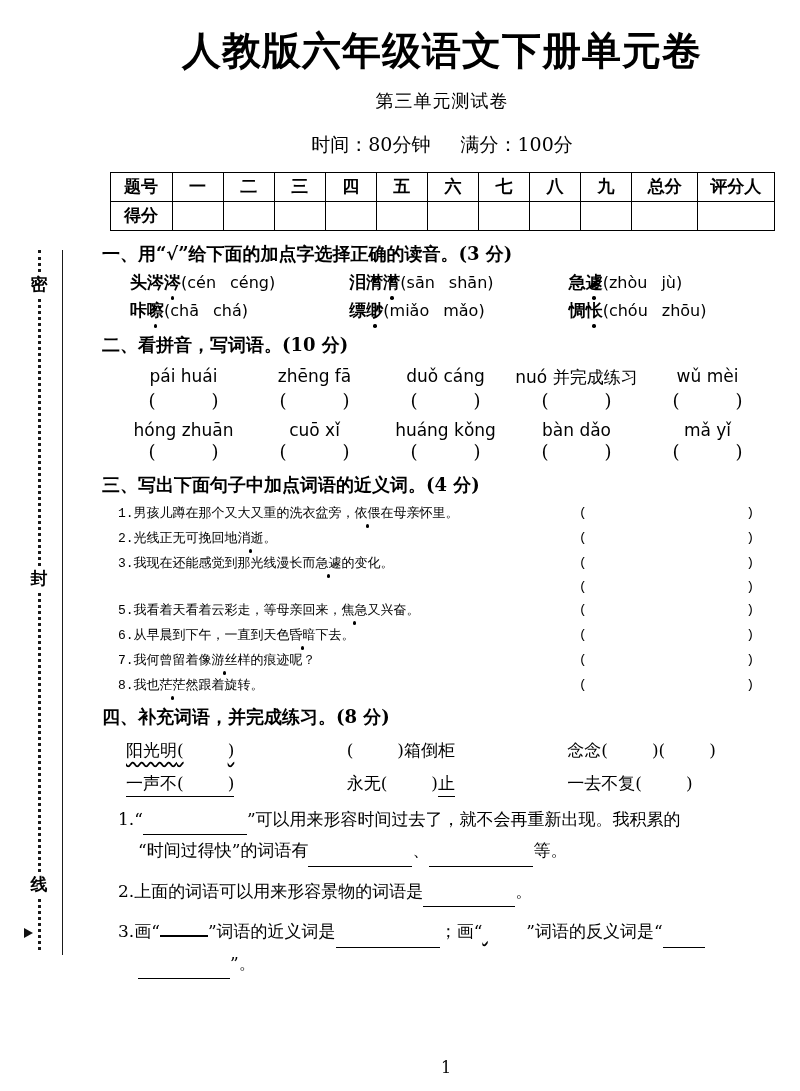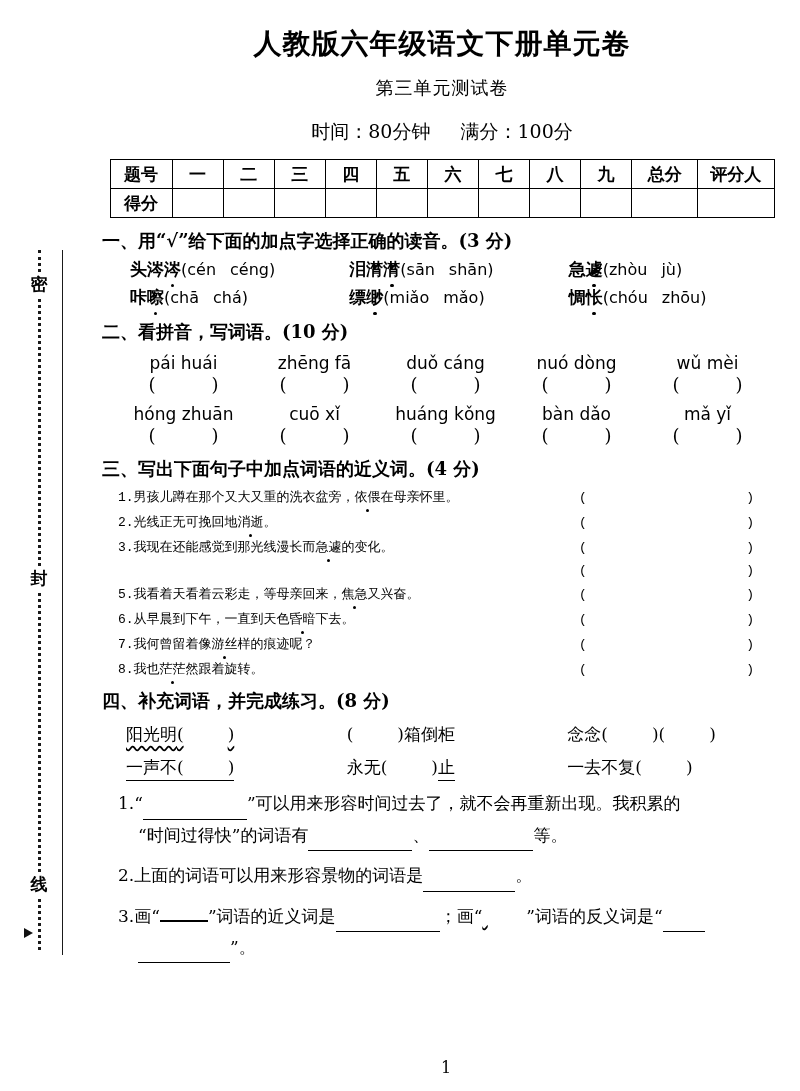--- a/index.html
+++ b/index.html
@@ -41,21 +41,21 @@
 
   
   #page {
     position: absolute; left: 92px; top: 0; width: 708px; height: 1091px;
     padding: 0 12px 0 4px;
   }
 
   #main-title {
     font-family: "DejaVu Serif", "Liberation Serif", serif;
     font-weight: 700;
-    font-size: 28px;
+    font-size: 39px;
     letter-spacing: 1px;
     text-align: center;
     margin-top: 28px;
     line-height: 1.15;
     white-space: nowrap;
   }
   #sub-title {
     font-family: "DejaVu Serif", "Liberation Serif", serif;
     font-size: 18px;
     text-align: center;
@@ -297,21 +297,21 @@
     </div>
   </div>
 
   <div class="section">
     <div class="sec-head">二、看拼音，写词语。(10 分)</div>
 
     <div class="pinyin-line">
       <span class="pw">pái huái</span>
       <span class="pw">zhēng fā</span>
       <span class="pw">duǒ cáng</span>
-      <span class="pw">nuó dòng</span>
+      <span class="pw">nuó 并完成练习</span>
       <span class="pw">wǔ mèi</span>
     </div>
     <div class="bracket-line">
       <span class="bw"><span class="bk">(</span><span class="gap"></span><span class="bk">)</span></span>
       <span class="bw"><span class="bk">(</span><span class="gap"></span><span class="bk">)</span></span>
       <span class="bw"><span class="bk">(</span><span class="gap"></span><span class="bk">)</span></span>
       <span class="bw"><span class="bk">(</span><span class="gap"></span><span class="bk">)</span></span>
       <span class="bw"><span class="bk">(</span><span class="gap"></span><span class="bk">)</span></span>
     </div>
 

